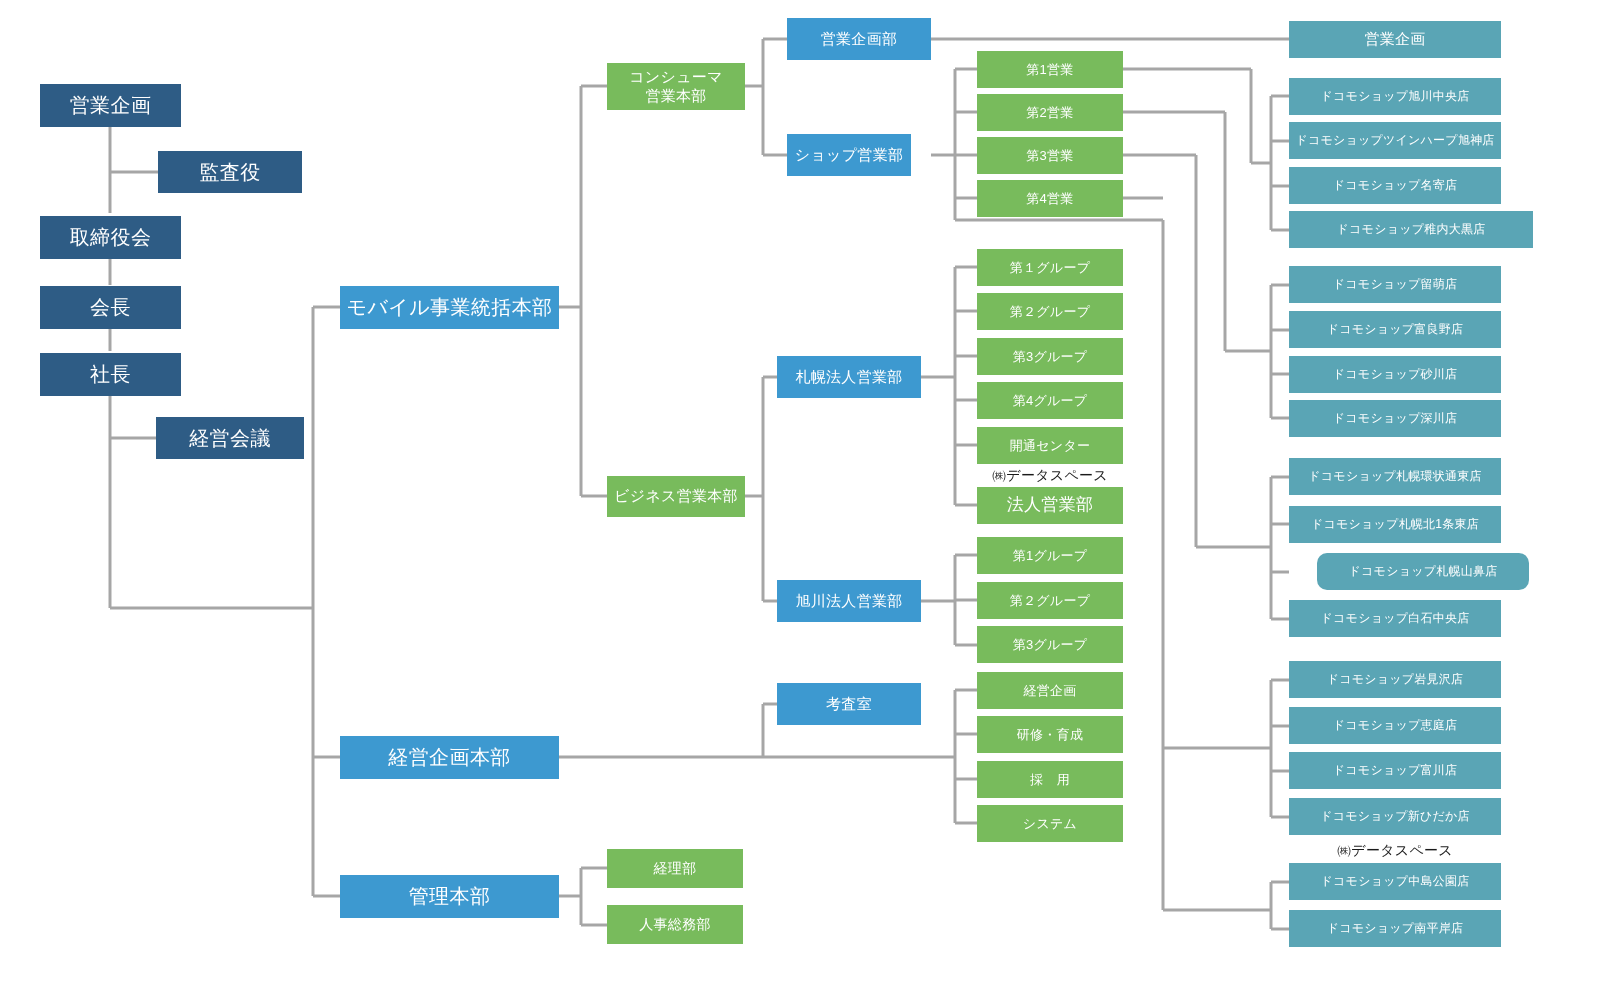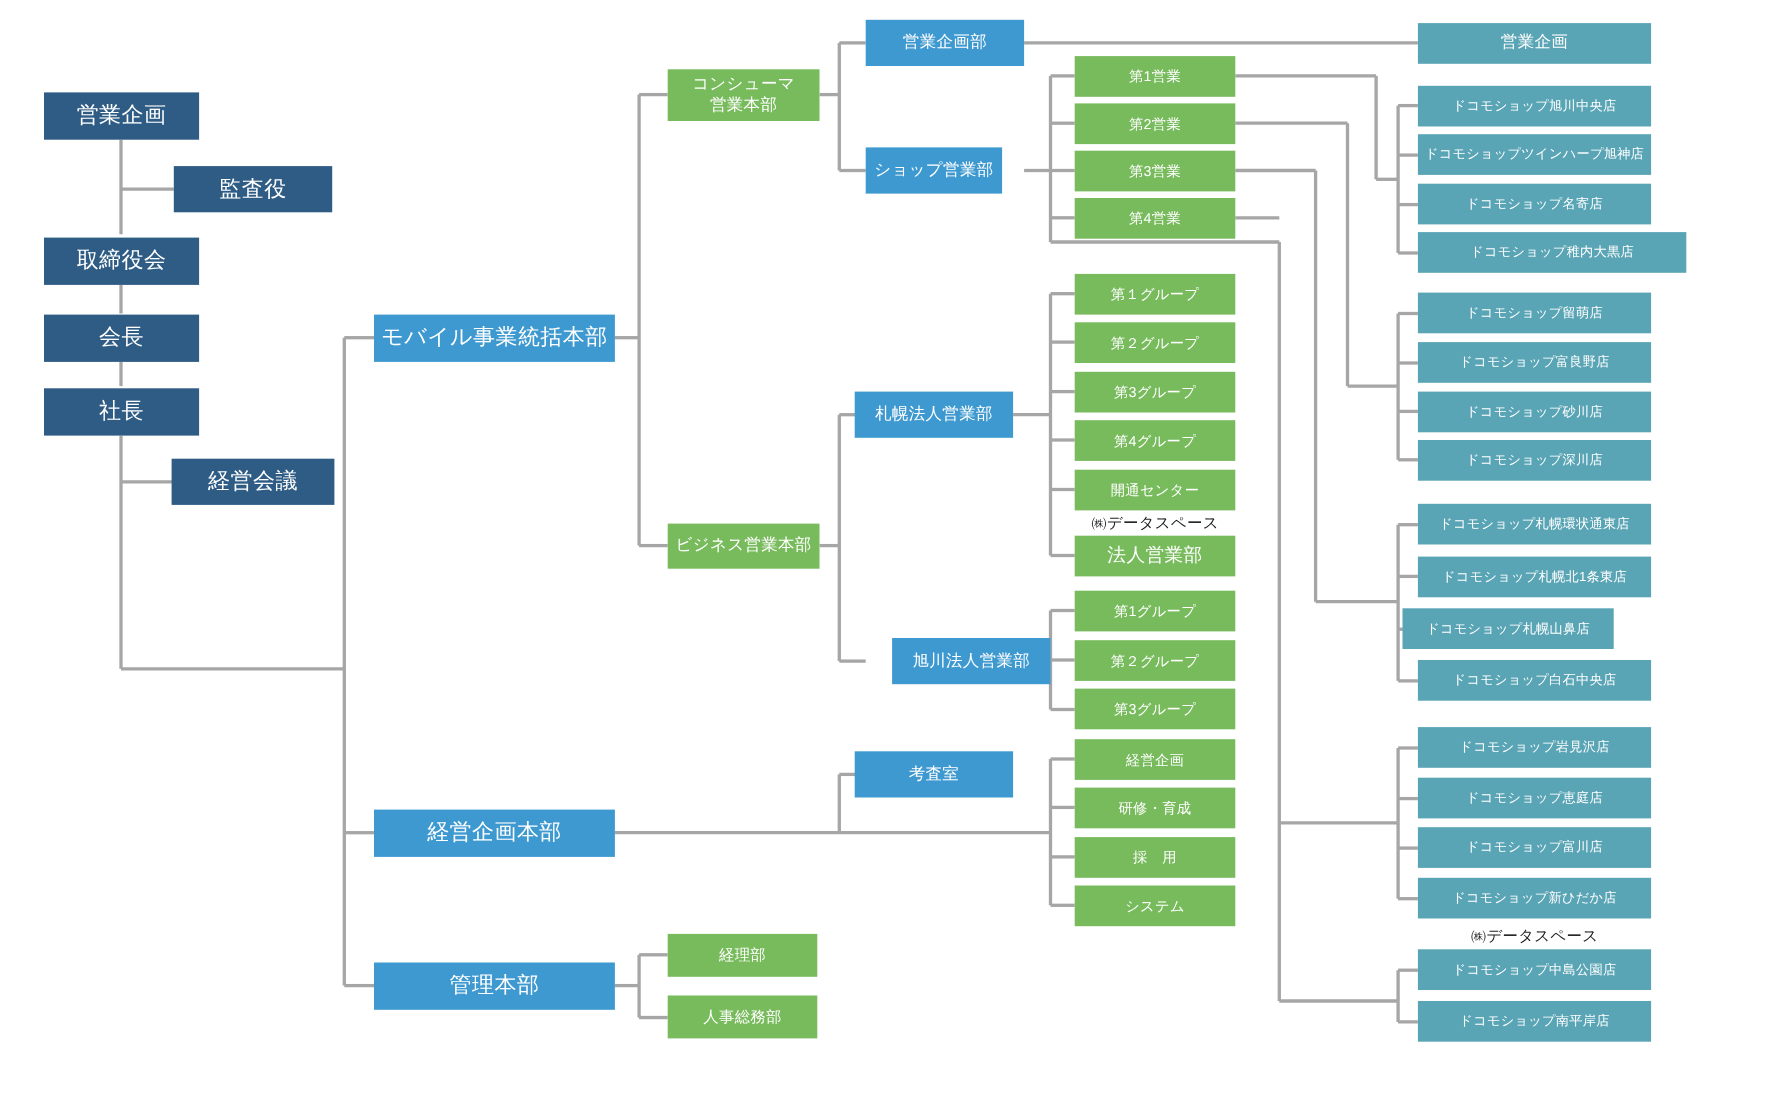--- a/index.html
+++ b/index.html
@@ -195,21 +195,21 @@
 営業本部</div>
 
   <div class="node green" style="left:607px;top:476px;width:138px;height:41px;font-size:15px;">ビジネス営業本部</div>
 
   <div class="node blue" style="left:787px;top:18px;width:144px;height:42px;font-size:15px;">営業企画部</div>
 
   <div class="node blue" style="left:787px;top:134px;width:124px;height:42px;font-size:15px;">ショップ営業部</div>
 
   <div class="node blue" style="left:777px;top:356px;width:144px;height:42px;font-size:15px;">札幌法人営業部</div>
 
-  <div class="node blue" style="left:811px;top:580px;width:144px;height:42px;font-size:15px;text-align:right;">旭川法人営業部</div>
+  <div class="node blue" style="left:777px;top:580px;width:144px;height:42px;font-size:15px;text-align:right;">旭川法人営業部</div>
 
   <div class="node blue" style="left:777px;top:683px;width:144px;height:42px;font-size:15px;">考査室</div>
 
   <div class="node green" style="left:977px;top:51px;width:146px;height:37px;font-size:13px;">第1営業</div>
   <div class="node green" style="left:977px;top:94px;width:146px;height:37px;font-size:13px;">第2営業</div>
   <div class="node green" style="left:977px;top:137px;width:146px;height:37px;font-size:13px;">第3営業</div>
   <div class="node green" style="left:977px;top:180px;width:146px;height:37px;font-size:13px;">第4営業</div>
 
   <div class="node green" style="left:977px;top:249px;width:146px;height:37px;font-size:13px;">第１グループ</div>
   <div class="node green" style="left:977px;top:293px;width:146px;height:37px;font-size:13px;">第２グループ</div>
@@ -240,21 +240,21 @@
   <div class="node teal" style="left:1289px;top:167px;width:212px;height:37px;font-size:12px;">ドコモショップ名寄店</div>
   <div class="node teal" style="left:1289px;top:211px;width:244px;height:37px;font-size:12px;">ドコモショップ稚内大黒店</div>
 
   <div class="node teal" style="left:1289px;top:266px;width:212px;height:37px;font-size:12px;">ドコモショップ留萌店</div>
   <div class="node teal" style="left:1289px;top:311px;width:212px;height:37px;font-size:12px;">ドコモショップ富良野店</div>
   <div class="node teal" style="left:1289px;top:356px;width:212px;height:37px;font-size:12px;">ドコモショップ砂川店</div>
   <div class="node teal" style="left:1289px;top:400px;width:212px;height:37px;font-size:12px;">ドコモショップ深川店</div>
 
   <div class="node teal" style="left:1289px;top:458px;width:212px;height:37px;font-size:12px;">ドコモショップ札幌環状通東店</div>
   <div class="node teal" style="left:1289px;top:506px;width:212px;height:37px;font-size:12px;">ドコモショップ札幌北1条東店</div>
-  <div class="node teal" style="left:1275px;top:553px;width:192px;height:37px;font-size:12px;">ドコモショップ札幌山鼻店</div>
+  <div class="node teal" style="left:1317px;top:553px;width:212px;height:37px;font-size:12px;border-radius:10px;">ドコモショップ札幌山鼻店</div>
   <div class="node teal" style="left:1289px;top:600px;width:212px;height:37px;font-size:12px;">ドコモショップ白石中央店</div>
 
   <div class="node teal" style="left:1289px;top:661px;width:212px;height:37px;font-size:12px;">ドコモショップ岩見沢店</div>
   <div class="node teal" style="left:1289px;top:707px;width:212px;height:37px;font-size:12px;">ドコモショップ恵庭店</div>
   <div class="node teal" style="left:1289px;top:752px;width:212px;height:37px;font-size:12px;">ドコモショップ富川店</div>
   <div class="node teal" style="left:1289px;top:798px;width:212px;height:37px;font-size:12px;">ドコモショップ新ひだか店</div>
 
   <div class="node plain" style="left:1289px;top:841px;width:212px;height:20px;font-size:14px;">㈱データスペース</div>
 
   <div class="node teal" style="left:1289px;top:863px;width:212px;height:37px;font-size:12px;">ドコモショップ中島公園店</div>

